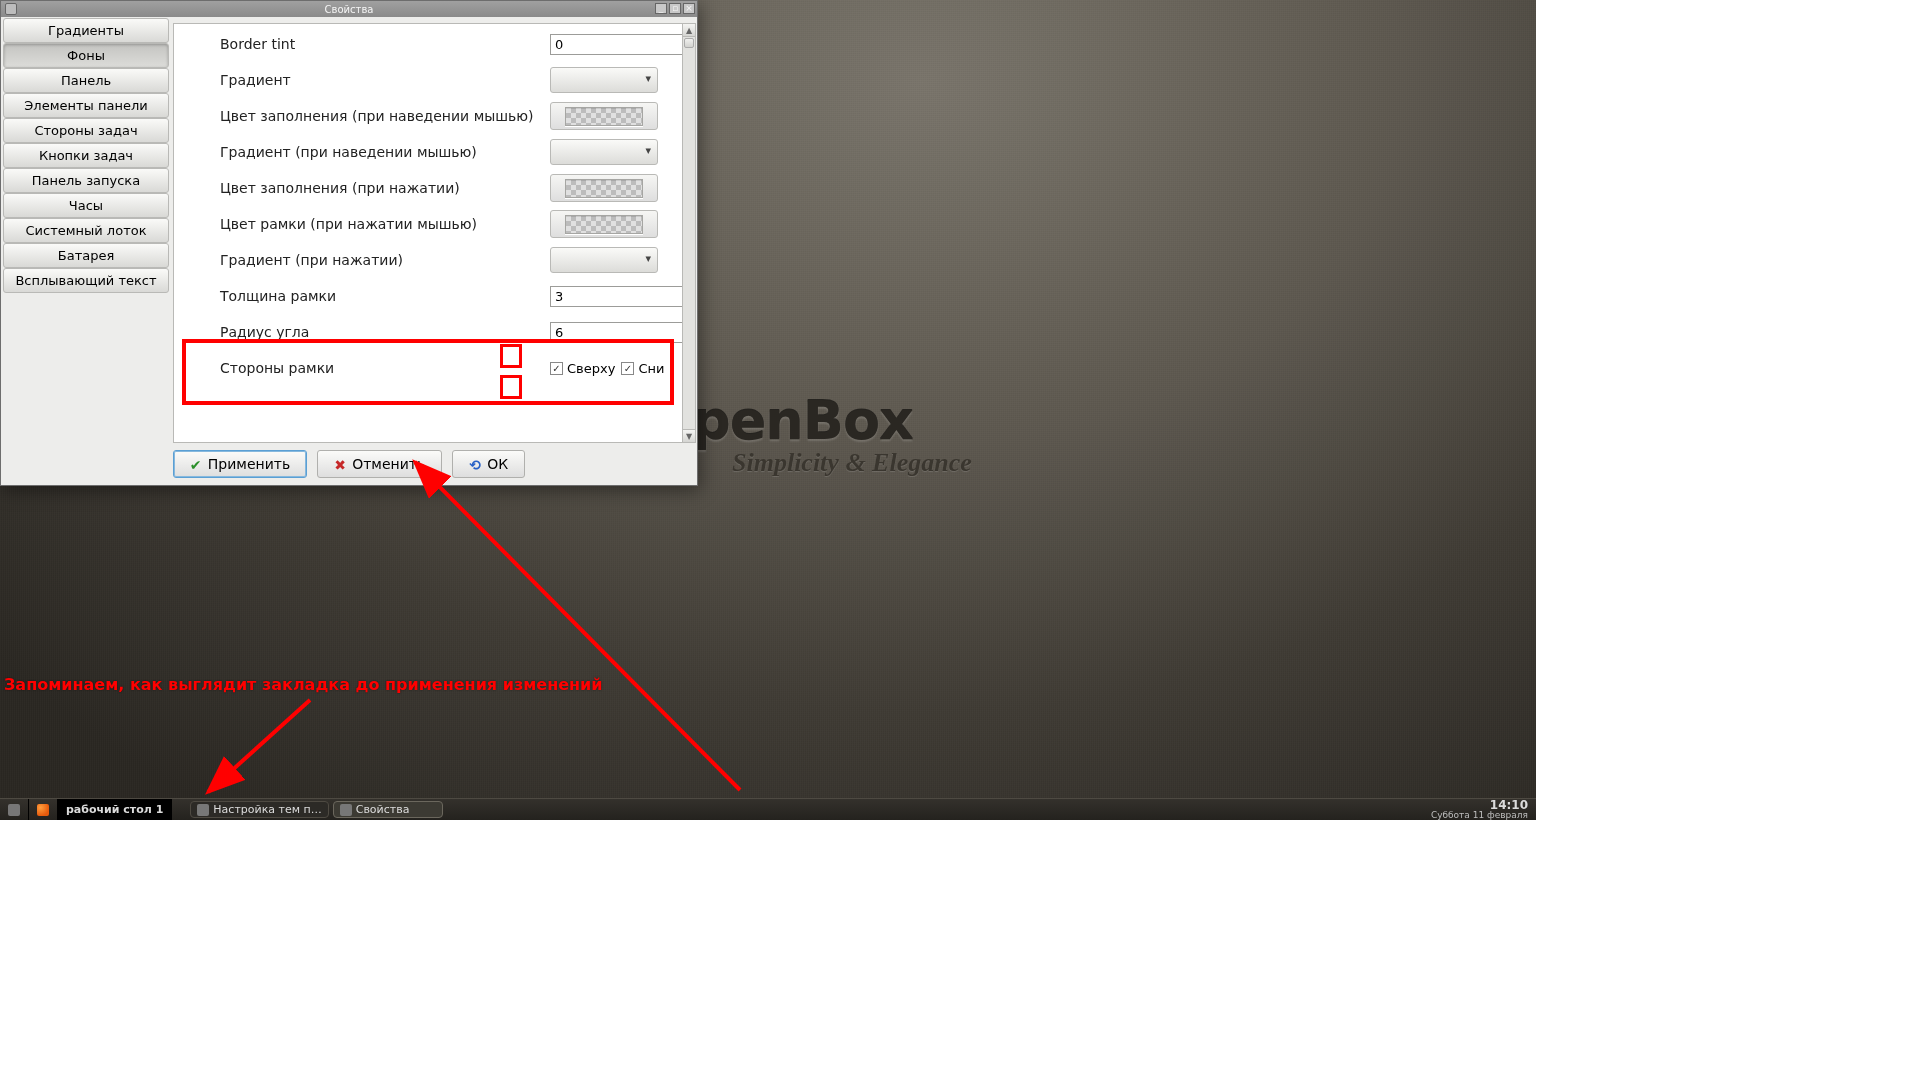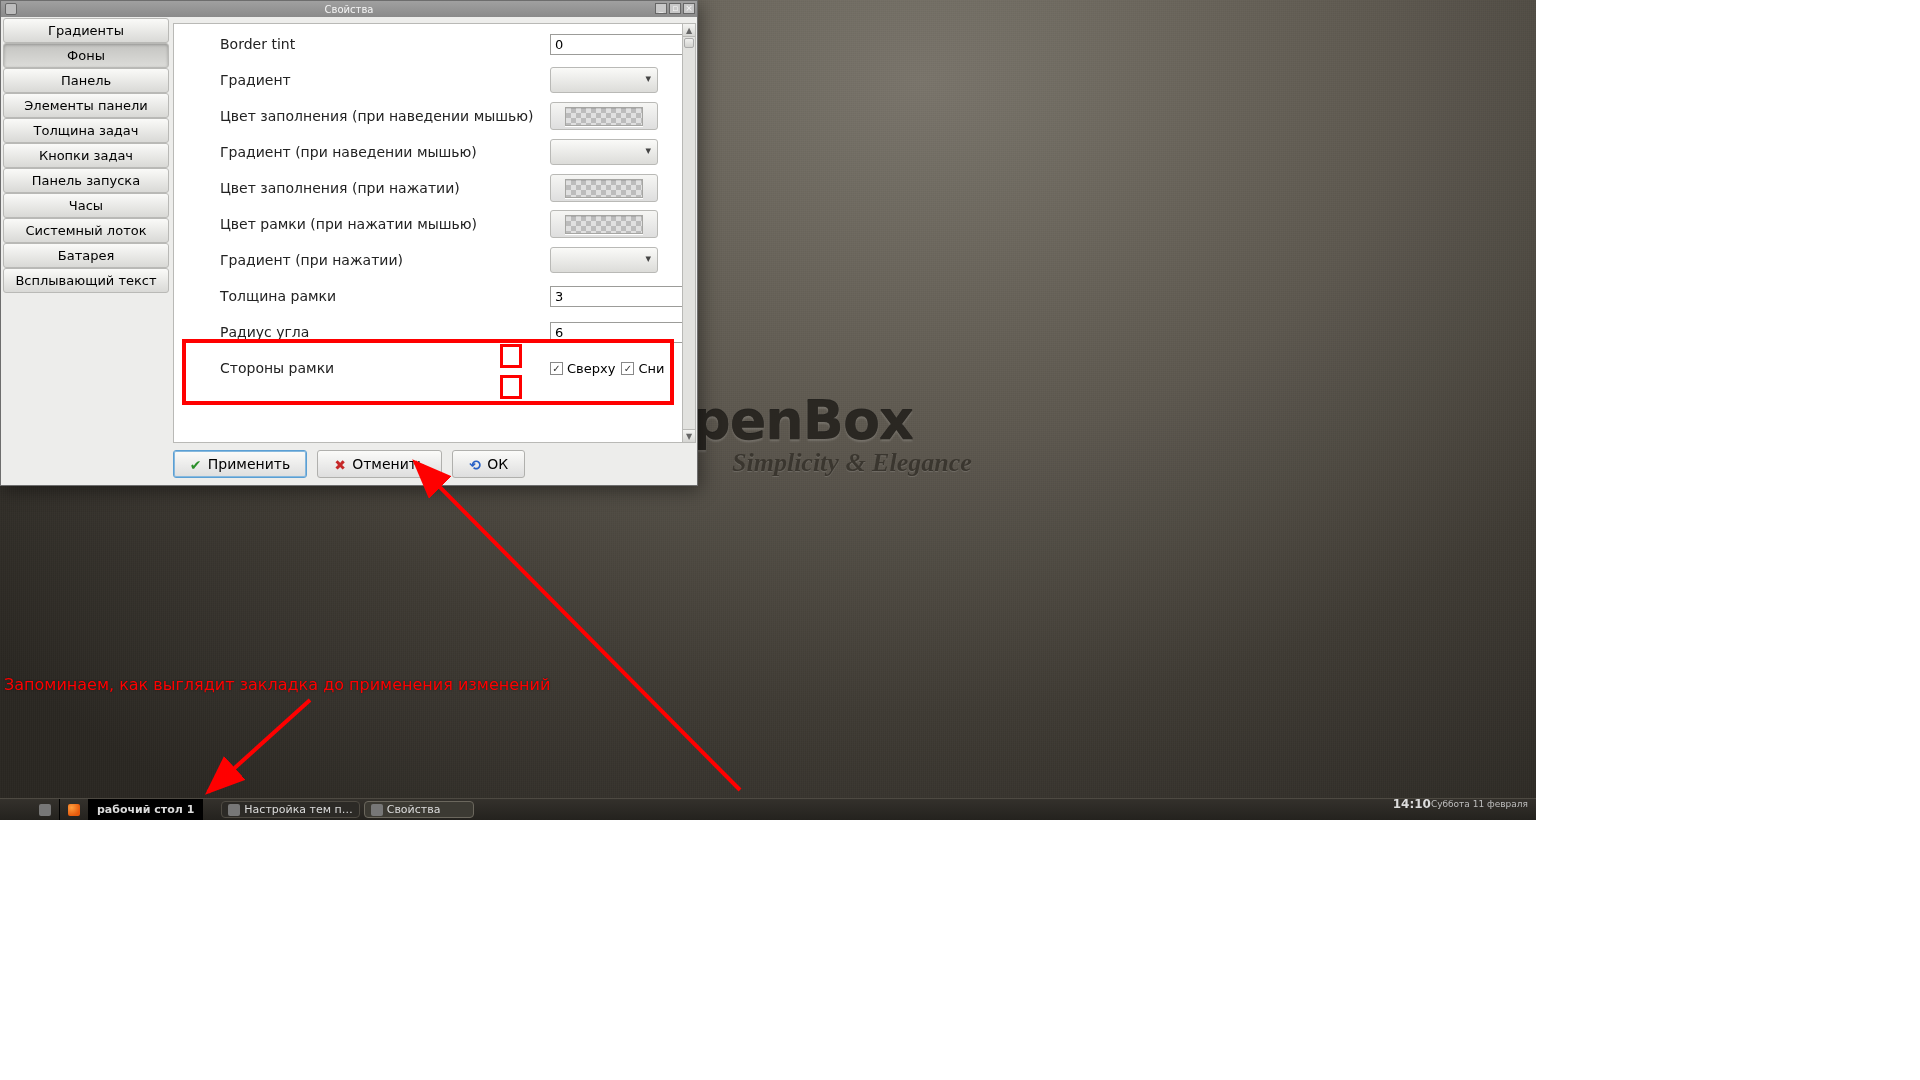--- a/index.html
+++ b/index.html
@@ -142,42 +142,42 @@
     font-size:14px; cursor:pointer;
   }
   .dbtn.focused { border:1px solid #5a9fd4; box-shadow:0 0 0 1px #86b8dd inset; }
   .ic { width:14px; height:14px; display:inline-block; }
   .ic-apply { color:#2a8f2a; font-weight:bold; }
   .ic-cancel { color:#c62828; font-weight:bold; }
   .ic-ok { color:#2962c7; font-weight:bold; }
 
   
   .annotation {
-    position:absolute; left:4px; top:675px; font-size:16px; font-weight:normal; color:#ff0000;
+    position:absolute; left:4px; top:675px; font-size:16px; font-weight:bold; color:#ff0000;
     text-shadow: 0 0 2px rgba(0,0,0,.5);
   }
   svg.overlay { position:absolute; inset:0; width:1536px; height:820px; pointer-events:none; }
 
   
   .taskbar {
     position:absolute; left:0; right:0; bottom:0; height:22px;
     background: linear-gradient(#34312c, #24221e);
     border-top:1px solid #4e4a42; display:flex; align-items:stretch; color:#dcdcdc; font-size:11px;
   }
-  .tb-left { display:flex; align-items:stretch;margin-left:31px; }
+  .tb-left { display:flex; align-items:stretch; }
   .tb-btn {
     display:flex; align-items:center; gap:4px; padding:0 8px; border-right:1px solid #000; cursor:pointer;
   }
   .tb-btn.active { background:#000; }
   .tb-task {
     display:flex; align-items:center; gap:4px; padding:0 6px; min-width:110px;
     background:#2c2a26; border:1px solid #4e4a42; border-radius:4px; margin:2px 2px; cursor:pointer;
   }
   .tb-task.active { background:#3c3a33; border-color:#6b675d; }
-  .tb-right { margin-left:auto; padding:0 8px; text-align:right; display:flex; justify-content:center; line-height:10px; }
+  .tb-right { margin-left:auto; padding:0 8px; text-align:right; display:flex; flex-direction:column; justify-content:center; line-height:10px; }
   .tb-right div:first-child { font-size:12px; font-weight:bold; }
   .tb-right div:last-child { font-size:9px; color:#bdbdbd; }
   .tb-icon { width:12px; height:12px; background:#777; border-radius:2px; }
   .ff-icon { background: radial-gradient(circle at 30% 30%, #ff9e3d, #e65a0c 70%); }
 </style>
 </head>
 <body>
 
 <div class="desktop">
   <div class="noise-overlay"></div>
@@ -201,21 +201,21 @@
         <div class="wbtn">▫</div>
         <div class="wbtn">×</div>
       </div>
     </div>
     <div class="dialog-body">
       <div class="sidebar" id="sidebar">
           <div class="sidebar-item">Градиенты</div>
           <div class="sidebar-item active">Фоны</div>
           <div class="sidebar-item">Панель</div>
           <div class="sidebar-item">Элементы панели</div>
-          <div class="sidebar-item">Толщина задач</div>
+          <div class="sidebar-item">Стороны задач</div>
           <div class="sidebar-item">Кнопки задач</div>
           <div class="sidebar-item">Панель запуска</div>
           <div class="sidebar-item">Часы</div>
           <div class="sidebar-item">Системный лоток</div>
           <div class="sidebar-item">Батарея</div>
           <div class="sidebar-item">Всплывающий текст</div>
         </div>
       <div class="content-wrap">
         <div class="content">
           <div class="form" id="form">

